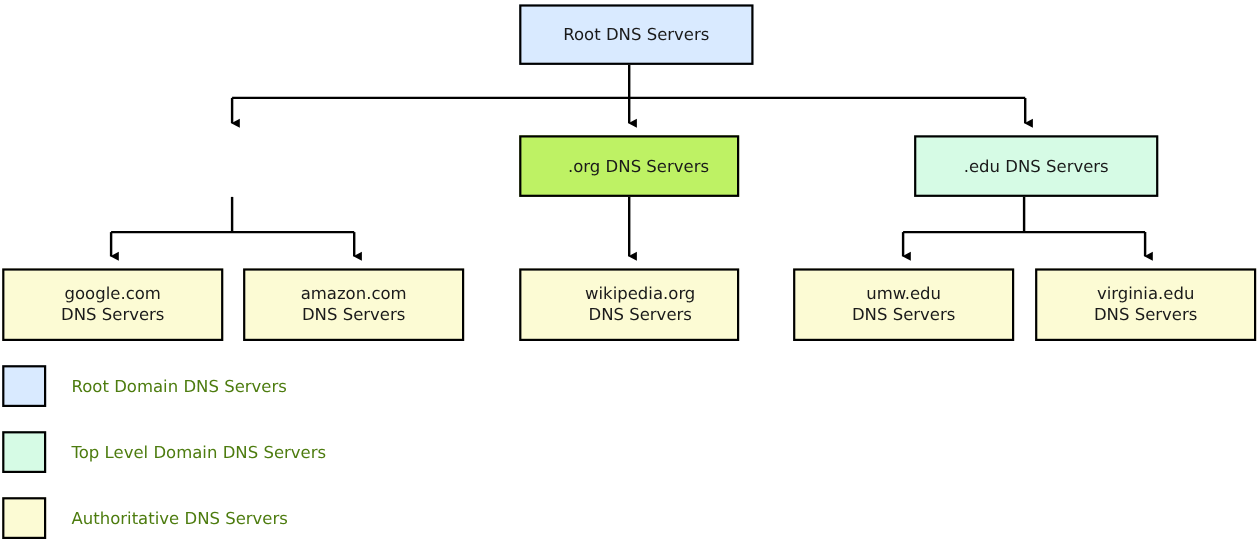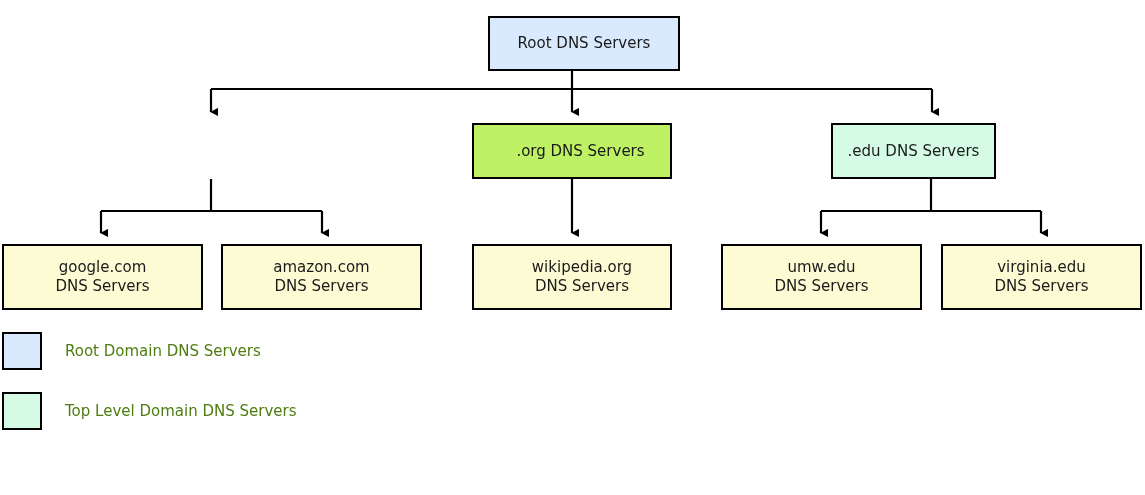--- a/index.html
+++ b/index.html
@@ -97,30 +97,30 @@
     </g>
 
     <g>
       <path d="M 931,179 L 931,211" stroke="#000000" stroke-width="2.2" fill="none"></path>
       <path d="M 821,211 L 1041,211" stroke="#000000" stroke-width="2.2" fill="none"></path>
       <path d="M 821,211 L 821,233" stroke="#000000" stroke-width="2.2" fill="none" marker-end="url(#arrowhead)"></path>
       <path d="M 1041,211 L 1041,233" stroke="#000000" stroke-width="2.2" fill="none" marker-end="url(#arrowhead)"></path>
     </g>
   </svg>
 
-  <div class="node-box" style="left:488px; top:4px; width:192px; height:55px; background:#d9eaff;margin-top:12px;">
+  <div class="node-box" style="left:472px; top:4px; width:213px; height:55px; background:#d9eaff;">
     <span class="node-line">Root DNS Servers</span>
   </div>
 
 
   <div class="node-box" style="left:472px; top:123px; width:200px; height:56px; background:#bef264;padding-left:17px;">
     <span class="node-line">.org DNS Servers</span>
   </div>
 
-  <div class="node-box" style="left:831px; top:123px; width:165px; height:56px; background:#d6fbe5;">
+  <div class="node-box" style="left:831px; top:123px; width:222px; height:56px; background:#d6fbe5;">
     <span class="node-line">.edu DNS Servers</span>
   </div>
 
   <div class="node-box" style="left:2px; top:244px; width:201px; height:66px; background:#fcfbd4;">
     <span class="node-line">google.com</span>
     <span class="node-line">DNS Servers</span>
   </div>
 
   <div class="node-box" style="left:221px; top:244px; width:201px; height:66px; background:#fcfbd4;">
     <span class="node-line">amazon.com</span>
@@ -145,14 +145,18 @@
   <div class="legend-row" style="left:2px; top:332px;">
     <div class="legend-swatch" style="background:#d9eaff;"></div>
     <div class="legend-label">Root Domain DNS Servers</div>
   </div>
 
   <div class="legend-row" style="left:2px; top:392px;">
     <div class="legend-swatch" style="background:#d6fbe5;"></div>
     <div class="legend-label">Top Level Domain DNS Servers</div>
   </div>
 
+  <div class="legend-row" style="left:2px; top:452px;">
+    <div class="legend-swatch" style="background:#fcfbd4;"></div>
+    <div class="legend-label">Authoritative DNS Servers</div>
+  </div>
 
 </div>
 
 </body></html>

